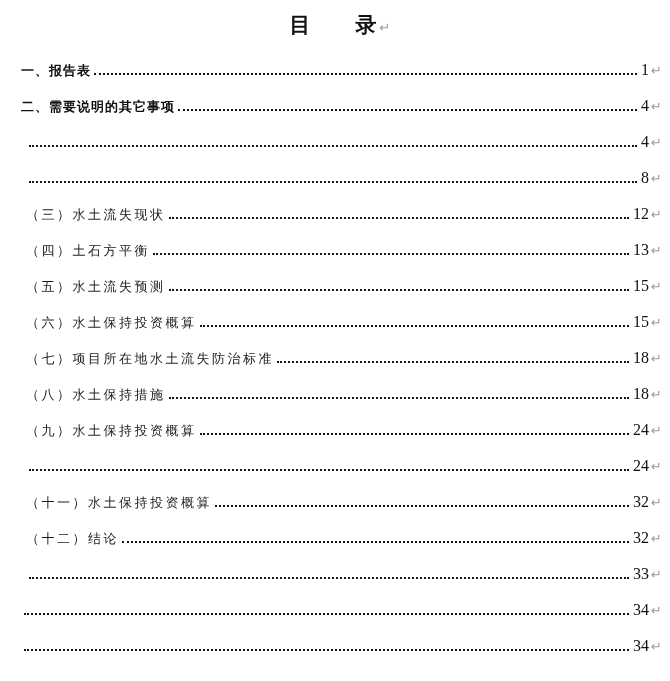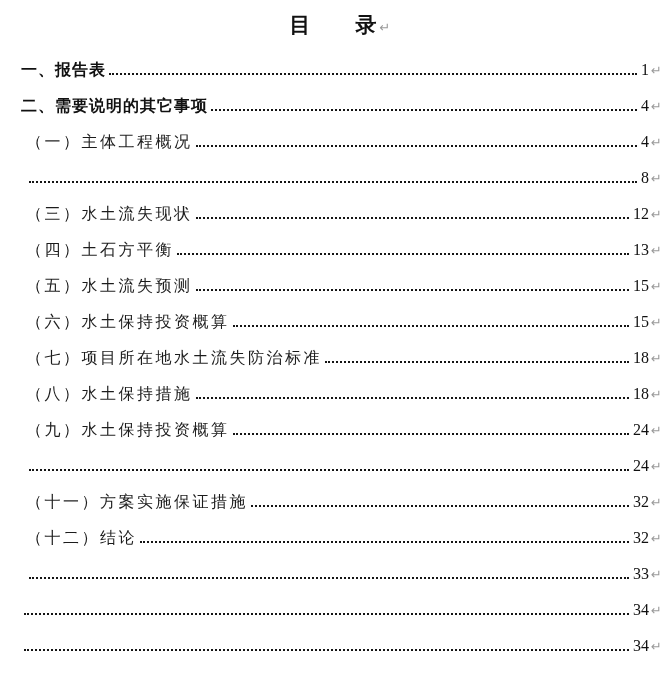--- a/index.html
+++ b/index.html
@@ -28,21 +28,21 @@
   }
   .toc-title .ret { font-weight: normal; }
   .toc-list { margin-top: 6px; }
   .toc-row {
     display: flex;
     align-items: baseline;
     height: 36px;
     white-space: nowrap;
   }
   .toc-row .label {
-    font-size: 16px;
+    font-size: 13px;
     line-height: 36px;
   }
   .toc-row.level1 { padding-left: 2px; }
   .toc-row.level1 .label {
     font-weight: bold;
     letter-spacing: 1px;
   }
   .toc-row.level2 { padding-left: 7px; }
   .toc-row.level2 .label {
     font-weight: normal;
@@ -83,21 +83,20 @@
     <span class="page-num">1</span>
     <span class="ret">↵</span>
   </div>
       <div class="toc-row level1">
     <span class="label">二、需要说明的其它事项</span>
     <span class="leader"></span>
     <span class="page-num">4</span>
     <span class="ret">↵</span>
   </div>
       <div class="toc-row level2">
-    <span class="label">（一）主体工程概况</span>
     <span class="leader"></span>
     <span class="page-num">4</span>
     <span class="ret">↵</span>
   </div>
       <div class="toc-row level2">
     <span class="leader"></span>
     <span class="page-num">8</span>
     <span class="ret">↵</span>
   </div>
       <div class="toc-row level2">
@@ -141,21 +140,21 @@
     <span class="leader"></span>
     <span class="page-num">24</span>
     <span class="ret">↵</span>
   </div>
       <div class="toc-row level2">
     <span class="leader"></span>
     <span class="page-num">24</span>
     <span class="ret">↵</span>
   </div>
       <div class="toc-row level2">
-    <span class="label">（十一）方案实施保证措施</span>
+    <span class="label">（十一）水土保持投资概算</span>
     <span class="leader"></span>
     <span class="page-num">32</span>
     <span class="ret">↵</span>
   </div>
       <div class="toc-row level2">
     <span class="label">（十二）结论</span>
     <span class="leader"></span>
     <span class="page-num">32</span>
     <span class="ret">↵</span>
   </div>

